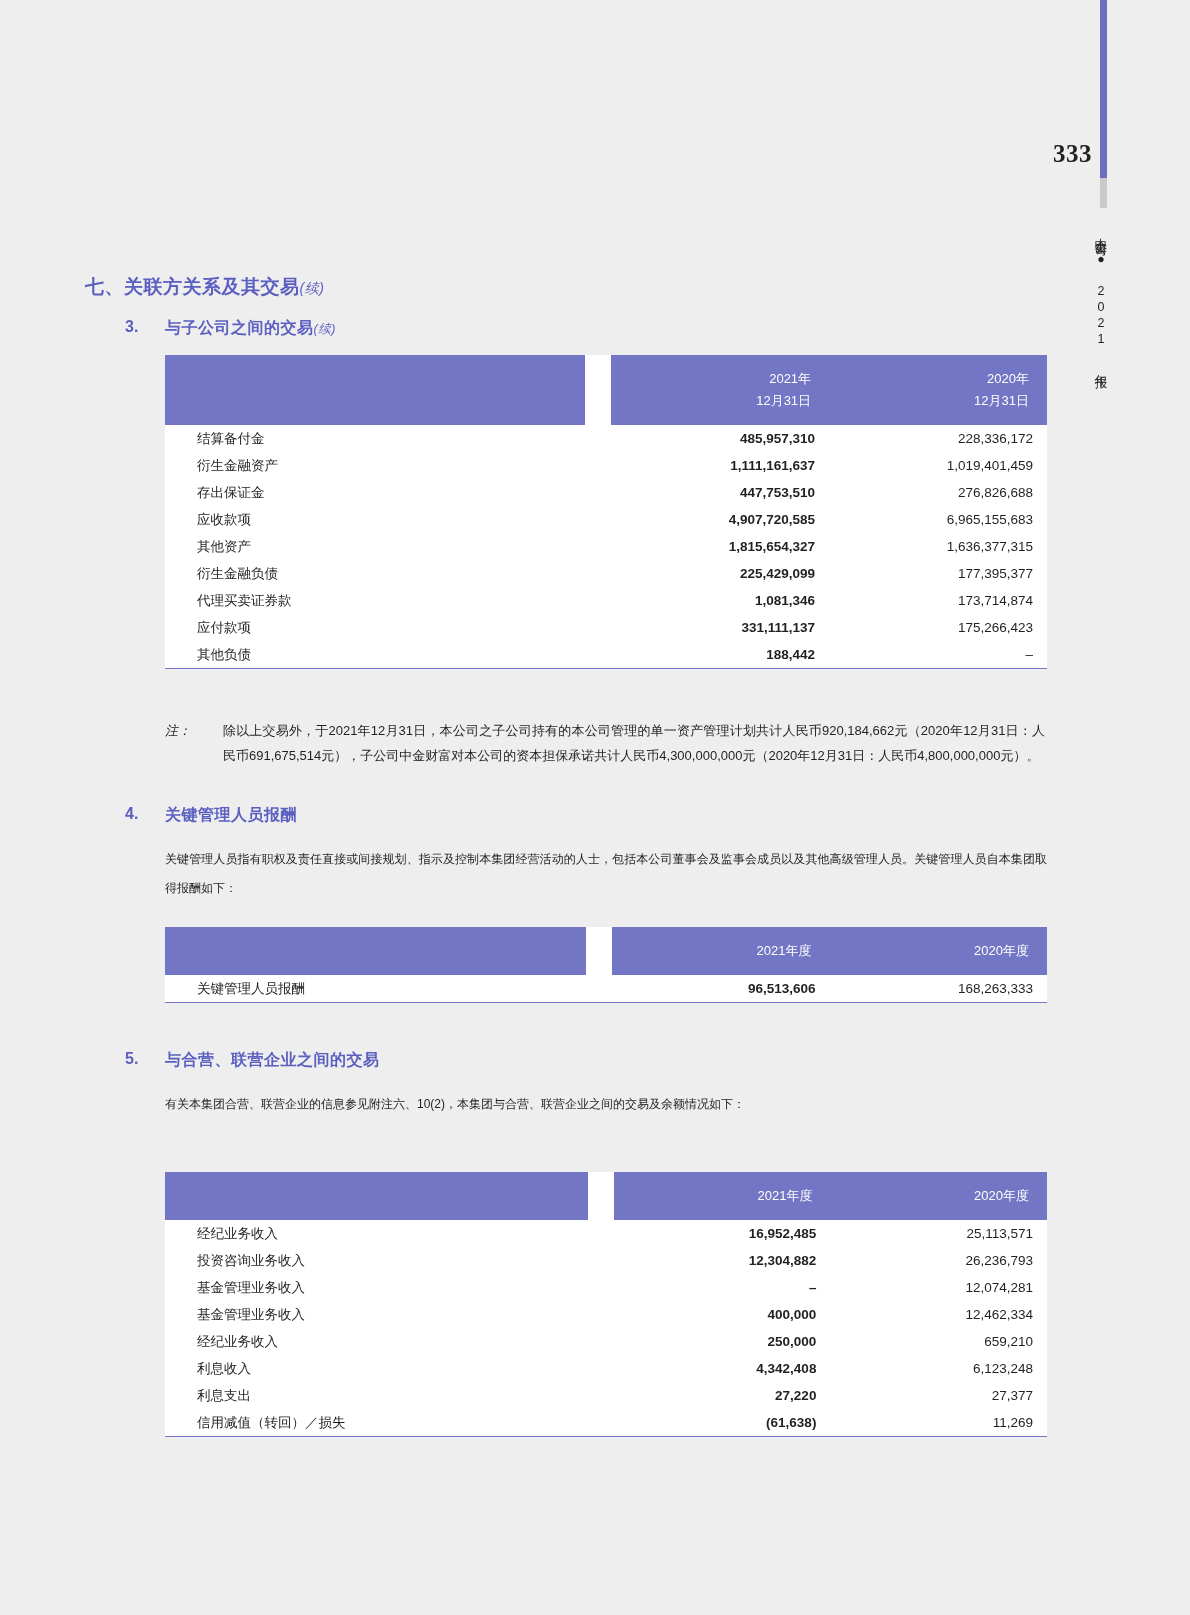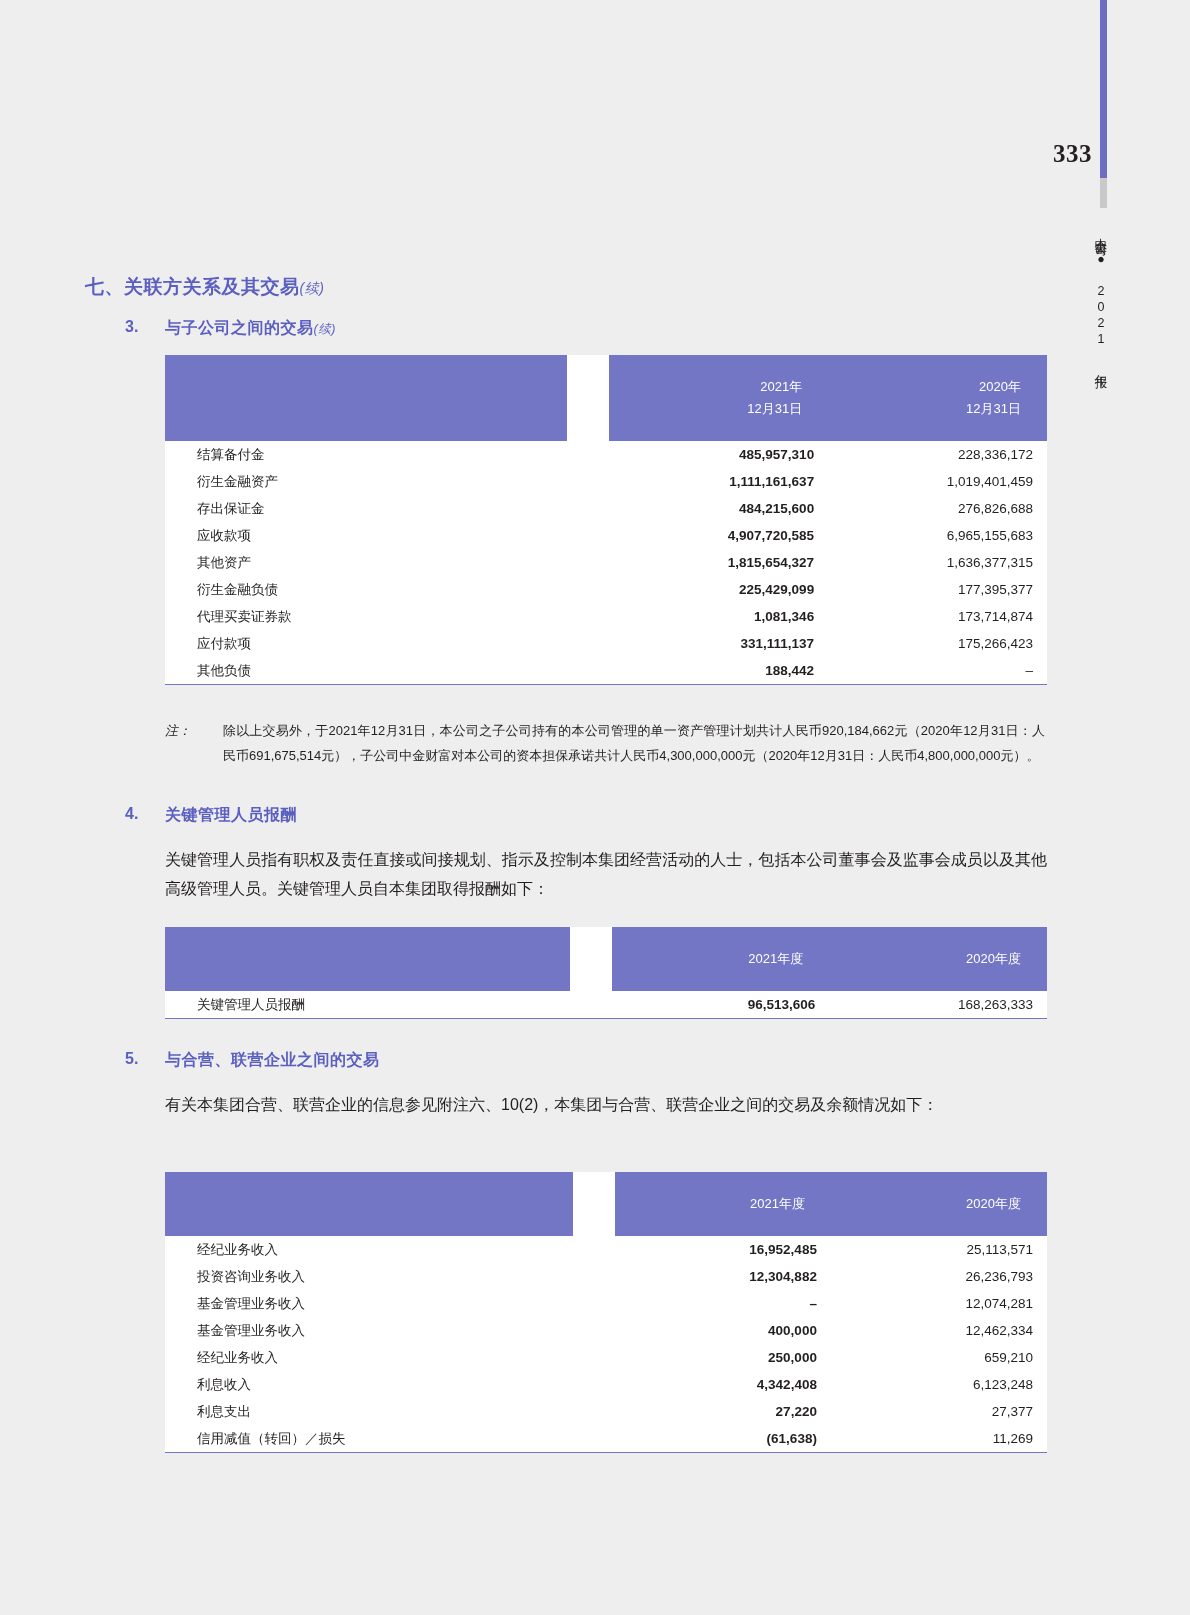--- a/index.html
+++ b/index.html
@@ -112,21 +112,21 @@
   table.fin {
     position: absolute;
     border-collapse: collapse;
     font-size: 13.5px;
   }
   table.fin thead th {
     background: #7376c4;
     color: #ffffff;
     font-weight: normal;
     font-size: 13px;
-    padding: 12px;
+    padding: 4px;
     vertical-align: top;
   }
   table.fin thead th .hd {
     padding: 9px 14px 9px 0;
     text-align: right;
     line-height: 22px;
     white-space: nowrap;
   }
   table.fin thead th.blank .hd {
     padding-left: 14px;
@@ -173,21 +173,21 @@
     top: 0;
     font-style: italic;
   }
   .note .body {
     margin-left: 58px;
     text-align: justify;
   }
 
   .para {
     position: absolute;
-    font-size: 16px;
+    font-size: 12px;
     line-height: 29px;
     color: #231f20;
     text-align: justify;
   }
 </style>
 </head>
 <body>
 
 <div class="right-bar"></div>
 <div class="right-bar-grey"></div>
@@ -269,21 +269,21 @@
         <td>
             <div class="num">1,019,401,459</div>
           </td>
       </tr>
       <tr>
         <td>
             <div class="lbl">存出保证金</div>
           </td>
         <td class="colsep"></td>
         <td class="c1">
-            <div class="num">484,215,600</div>
+            <div class="num">447,753,510</div>
           </td>
         <td>
             <div class="num">276,826,688</div>
           </td>
       </tr>
       <tr>
         <td>
             <div class="lbl">应收款项</div>
           </td>
         <td class="colsep"></td>

